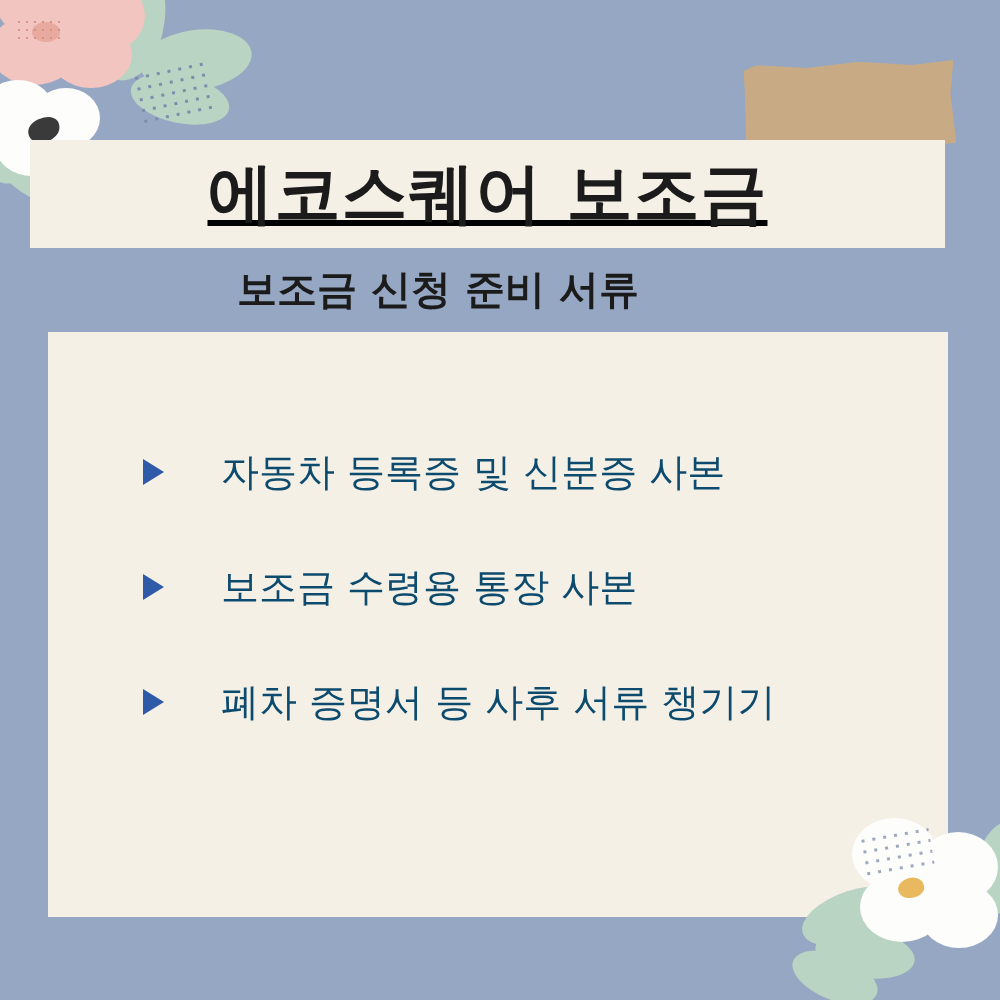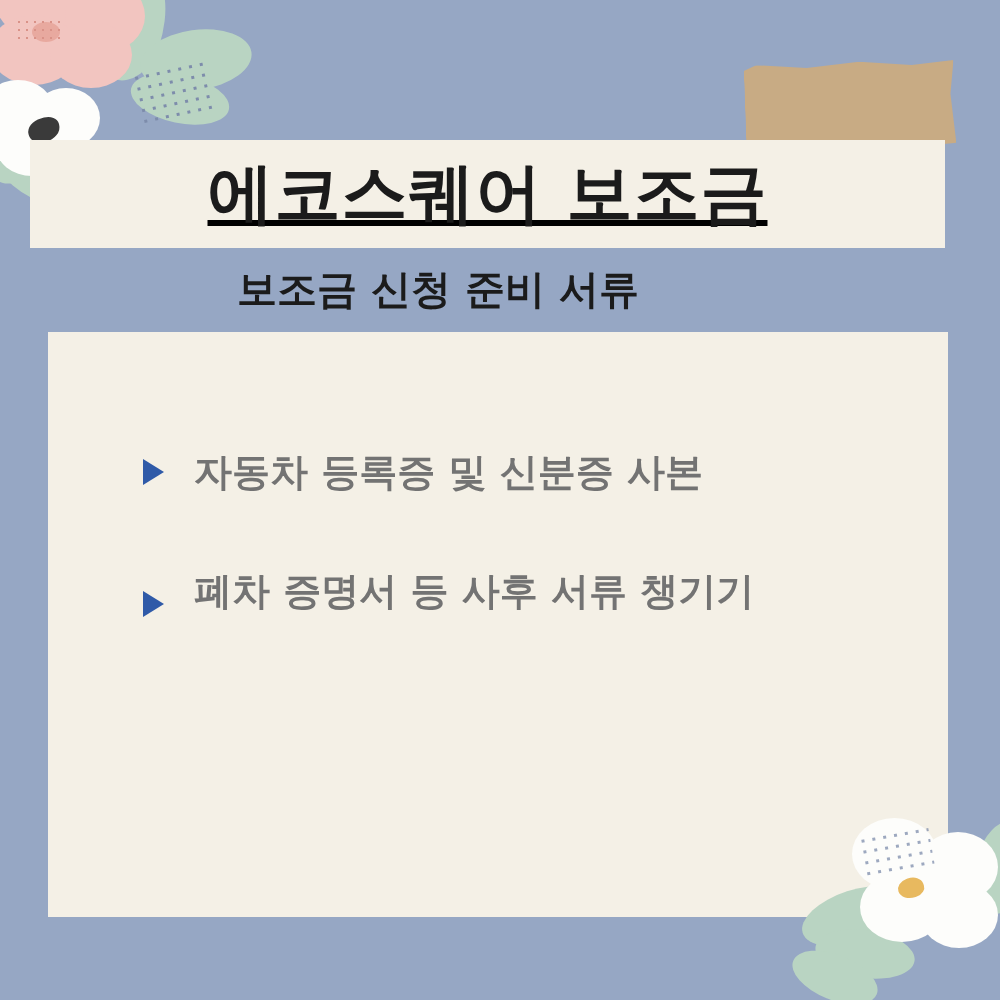--- a/index.html
+++ b/index.html
@@ -106,36 +106,37 @@
     left: 95px;
     top: 110px;
     width: 760px;
   }
   .bullet-row {
     display: flex;
     align-items: center;
     margin-bottom: 55px;
     height: 60px;
   }
-  .bullet-row:last-child { margin-bottom: 0; align-items: flex-end; }
+  .bullet-row:last-child { margin-bottom: 0; }
   .bullet-marker {
     width: 0;
     height: 0;
     border-left: 21px solid #2f5aa8;
     border-top: 13px solid transparent;
     border-bottom: 13px solid transparent;
     margin-right: 30px;
     flex: none;
   }
   .bullet-text {
     font-family: "DejaVu Sans", sans-serif;
-    font-weight: bold;
+    font-weight: normal;
     font-size: 38px;
-    color: #737373;
+    color: #0c4a6e;
     white-space: nowrap;
+    margin-left: 27px;
   }
 
   
 </style>
 </head>
 <body>
 
 <div class="canvas">
 
   <div class="deco" style="left:-20px; top:-30px; width:300px; height:270px;">
@@ -172,20 +173,24 @@
   <div class="subtitle">보조금 신청 준비 서류</div>
 
   <div class="card">
     <div class="bullets">
 
       <div class="bullet-row">
         <span class="bullet-marker"></span>
         <span class="bullet-text">자동차 등록증 및 신분증 사본</span>
       </div>
 
+      <div class="bullet-row">
+        <span class="bullet-marker"></span>
+        <span class="bullet-text">보조금 수령용 통장 사본</span>
+      </div>
 
       <div class="bullet-row">
         <span class="bullet-marker"></span>
         <span class="bullet-text">폐차 증명서 등 사후 서류 챙기기</span>
       </div>
 
     </div>
   </div>
 
   <div class="deco" style="left:790px; top:800px; width:230px; height:210px;">

